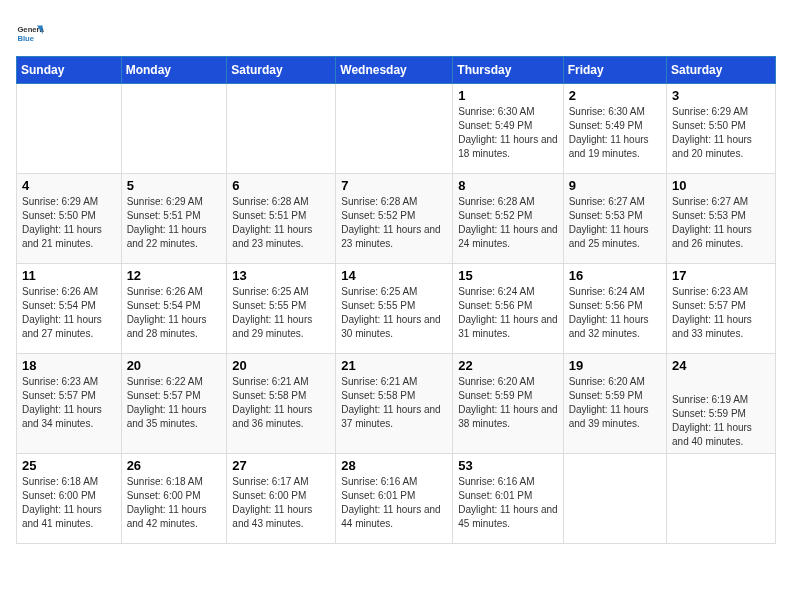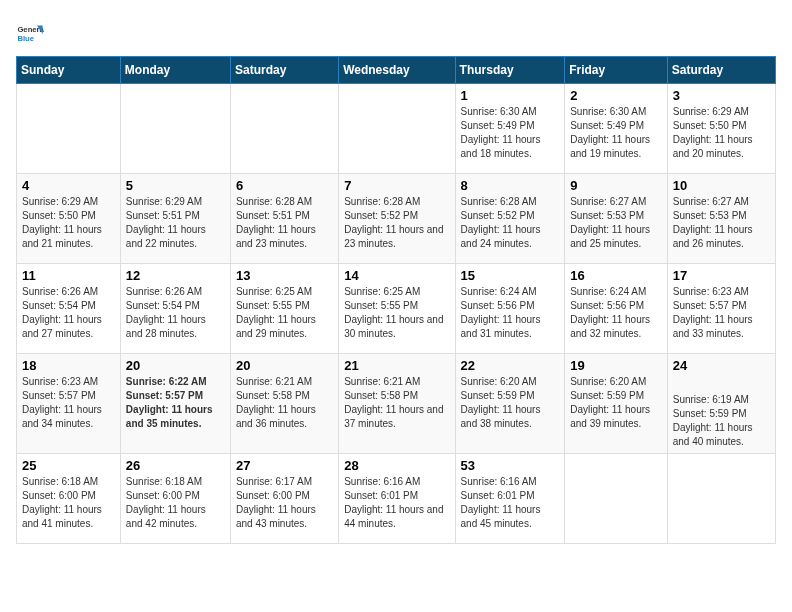--- a/index.html
+++ b/index.html
@@ -39,21 +39,21 @@
       font-size: 16px;
       color: #333;
       font-weight: bold;
     }
     table {
       width: 100%;
       border-collapse: collapse;
       font-size: 11px;
     }
     thead tr {
-      background-color: #0c4a6e;
+      background-color: #1d4ed8;
       color: #fff;
       margin-top: 44px;
     }
     thead th {
       padding: 6px 4px;
       text-align: left;
       font-size: 12px;
       font-weight: bold;
       border: 1px solid #2a7fc1;
     }
@@ -233,21 +233,21 @@
       </tr>
       <tr>
         <td>
           <span class="day-num">18</span>
           <div class="day-info" style="white-space: pre-line;">Sunrise: 6:23 AM
 Sunset: 5:57 PM
 Daylight: 11 hours and 34 minutes.</div>
         </td>
         <td>
           <span class="day-num">20</span>
-          <div class="day-info" style="white-space: pre-line; font-weight: bold;">Sunrise: 6:22 AM
+          <div class="day-info" style="white-space: pre-line;">Sunrise: 6:22 AM
 Sunset: 5:57 PM
 Daylight: 11 hours and 35 minutes.</div>
         </td>
         <td>
           <span class="day-num">20</span>
           <div class="day-info" style="white-space: pre-line;">Sunrise: 6:21 AM
 Sunset: 5:58 PM
 Daylight: 11 hours and 36 minutes.</div>
         </td>
         <td>

